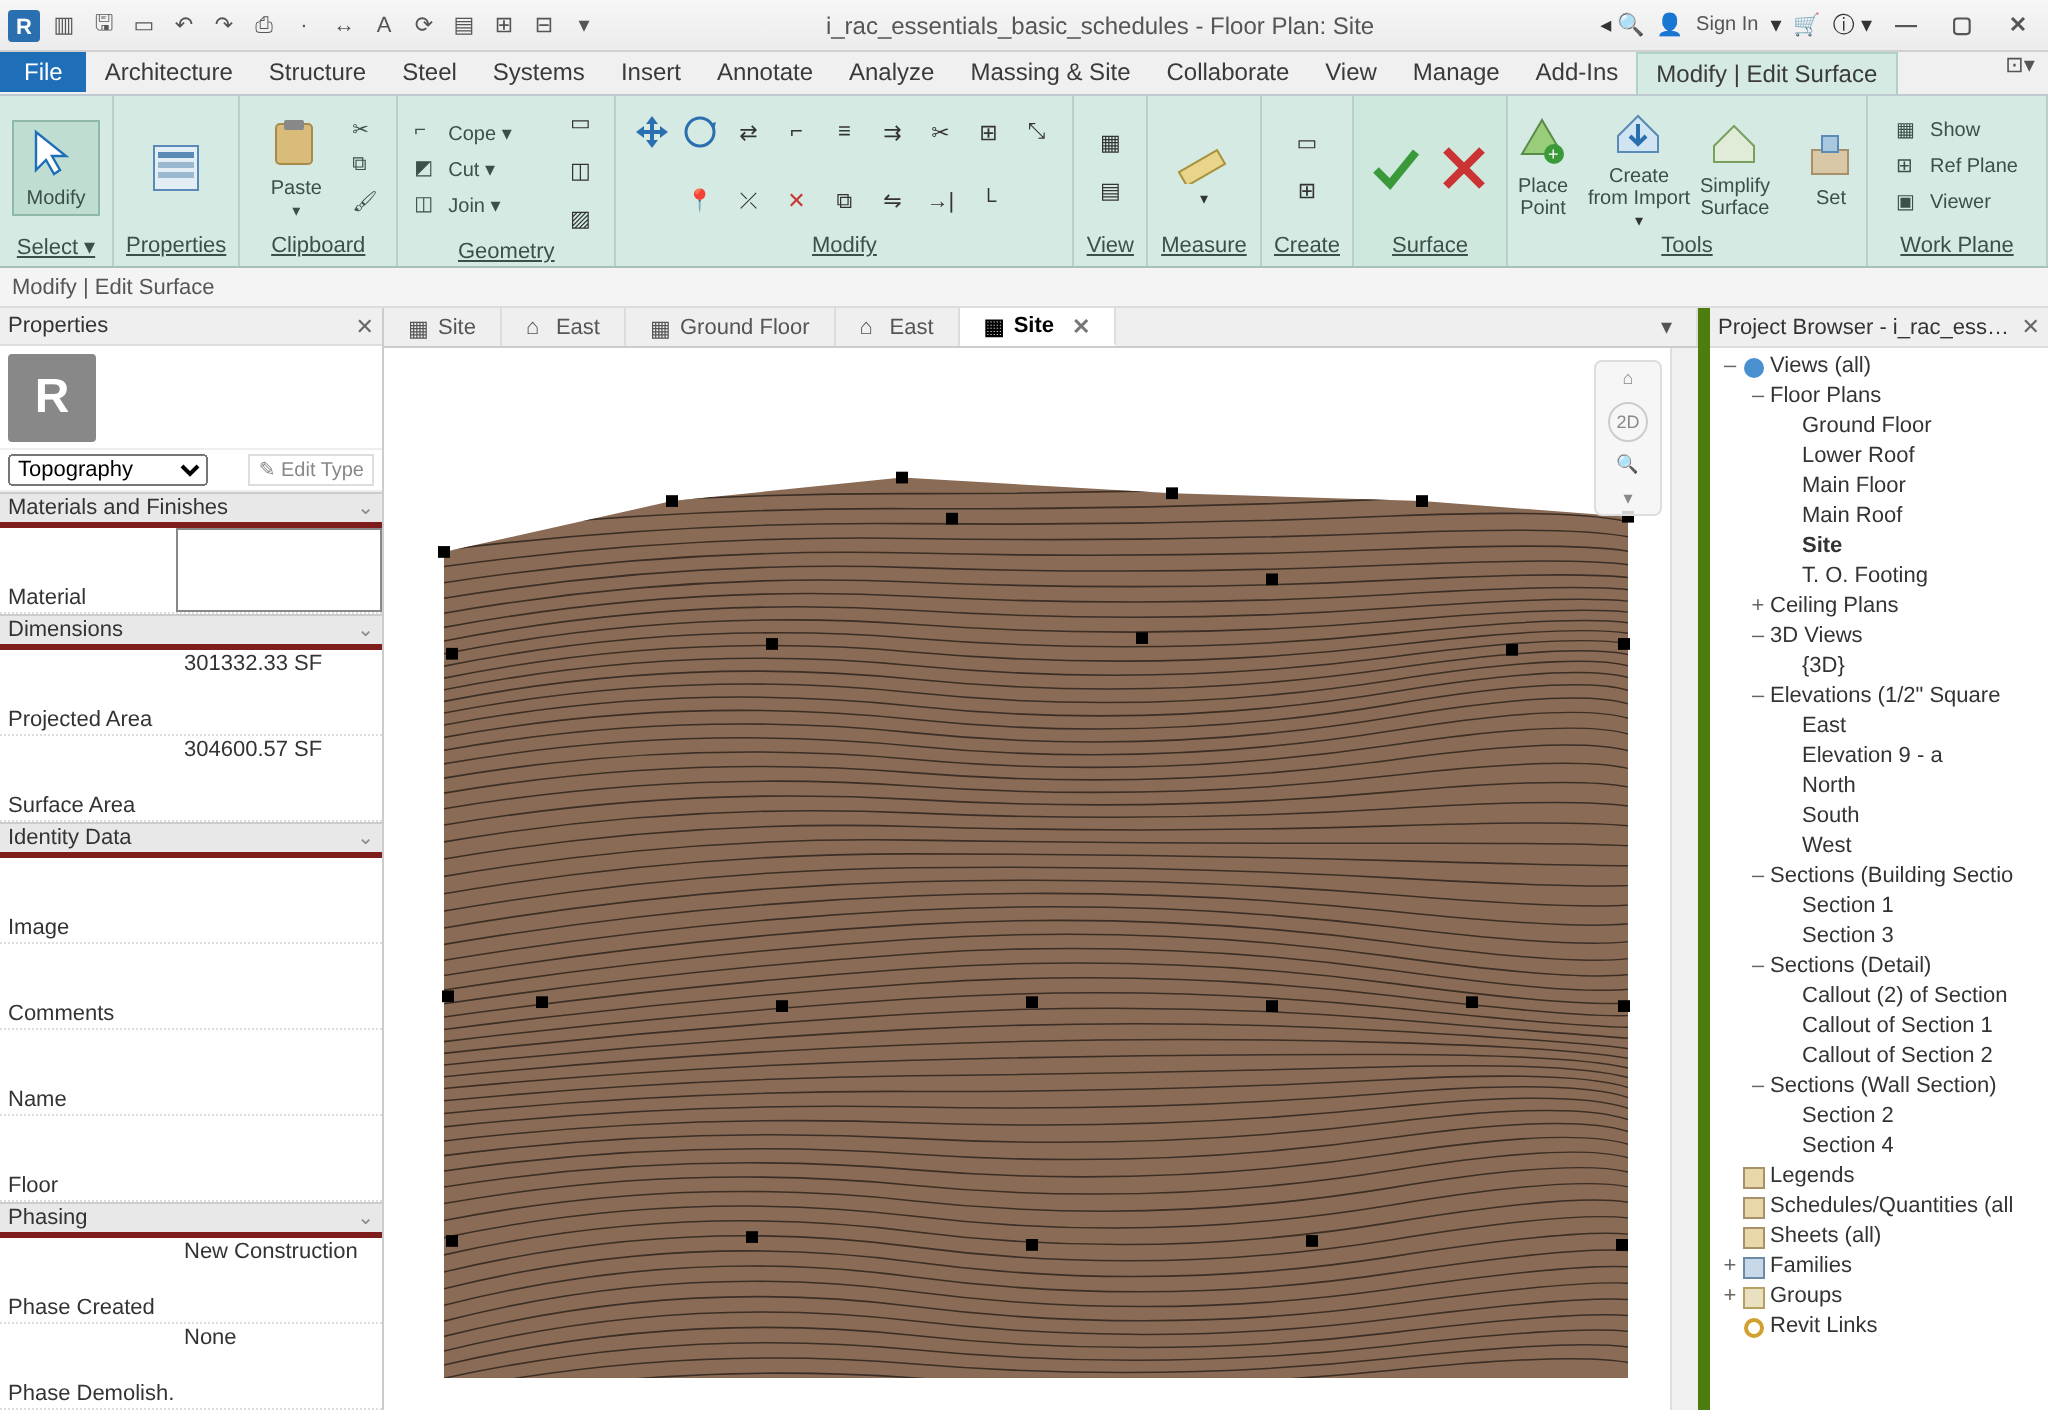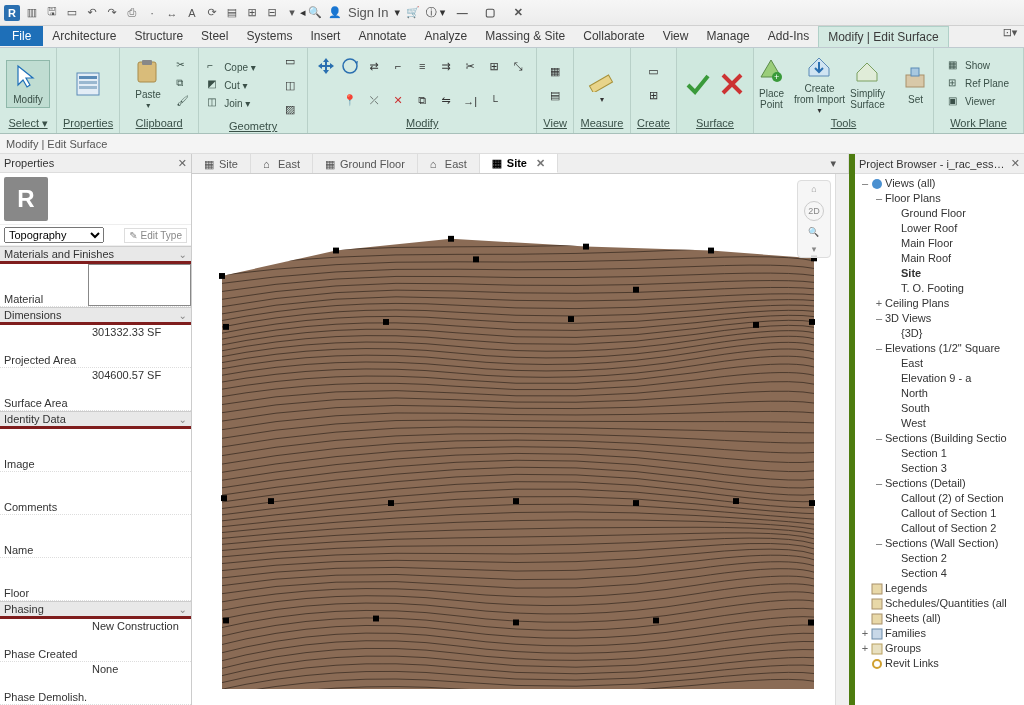--- a/index.html
+++ b/index.html
@@ -97,24 +97,25 @@
     <span class="ic">⎙</span>
     <span class="ic">·</span>
     <span class="ic">↔</span>
     <span class="ic">A</span>
     <span class="ic">⟳</span>
     <span class="ic">▤</span>
     <span class="ic">⊞</span>
     <span class="ic">⊟</span>
     <span class="ic">▾</span>
   </div>
+  <div class="title">i_rac_essentials_basic_schedules - Floor Plan: Site</div>
   <div class="right">
     <span class="ic">◂ 🔍</span>
     <span class="ic">👤</span>
-    <span style="font-size:13px;color:#555;">Sign In</span>
+    <span style="font-size:10px;color:#555;">Sign In</span>
     <span class="ic">▾</span>
     <span class="ic">🛒</span>
     <span class="ic">ⓘ ▾</span>
     <span class="winbtn">—</span>
     <span class="winbtn">▢</span>
     <span class="winbtn">✕</span>
   </div>
 </div>
 
 <div class="tabs">

